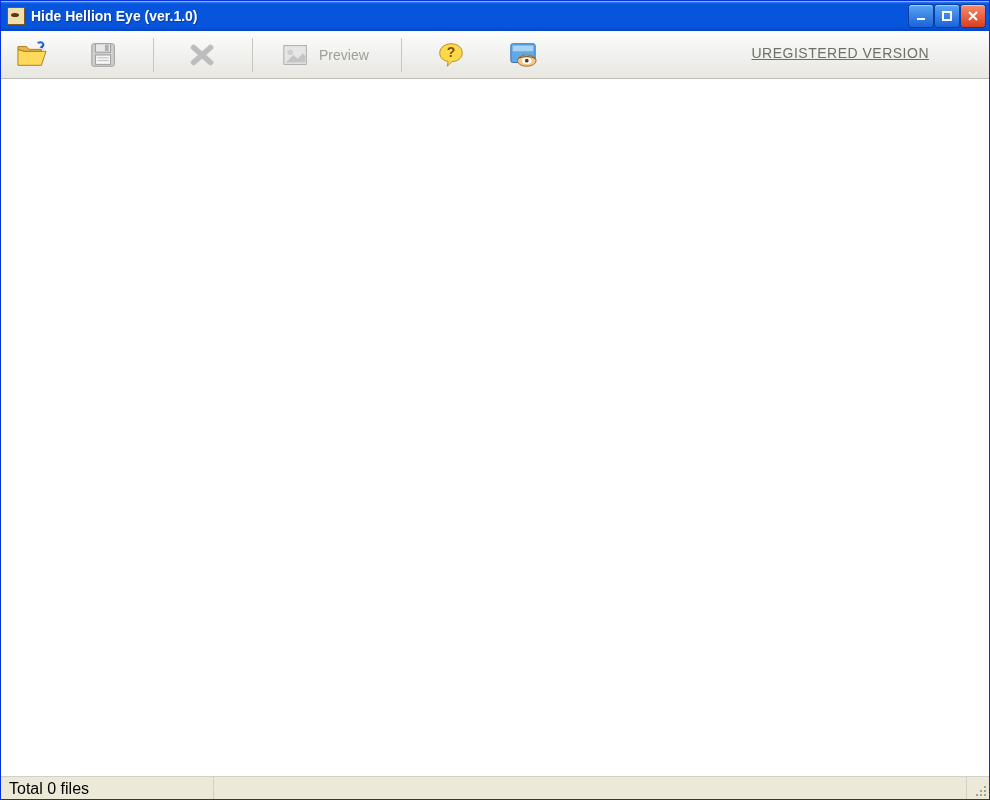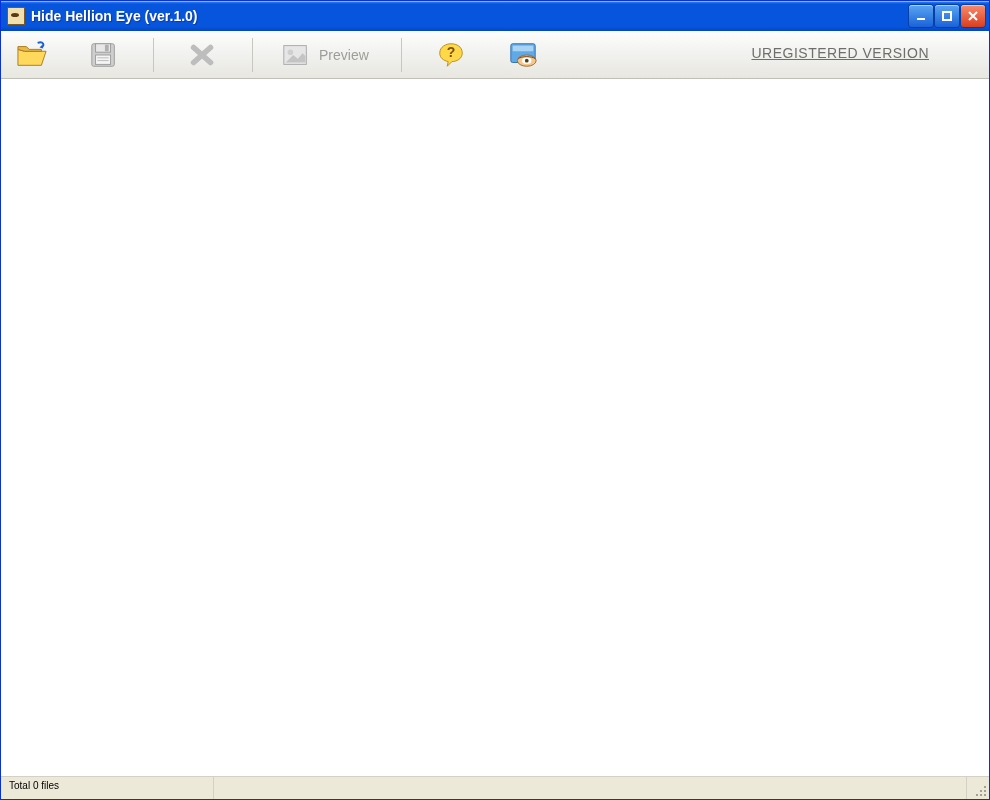--- a/index.html
+++ b/index.html
@@ -115,21 +115,21 @@
   flex: 1 1 auto;
   background: #fff;
 }
 
 .statusbar {
   height: 22px;
   background: #ece9d8;
   border-top: 1px solid #d4d0c8;
   display: flex;
   align-items: stretch;
-  font-size: 10px;
+  font-size: 16px;
   color:#000;
 }
 .status-cell{
   padding: 3px 8px 0 8px;
   border-right: 1px solid #d4d0c8;
 }
 .status-cell.first{ width: 196px;}
 .grip{
   margin-left:auto;
   width:18px;

